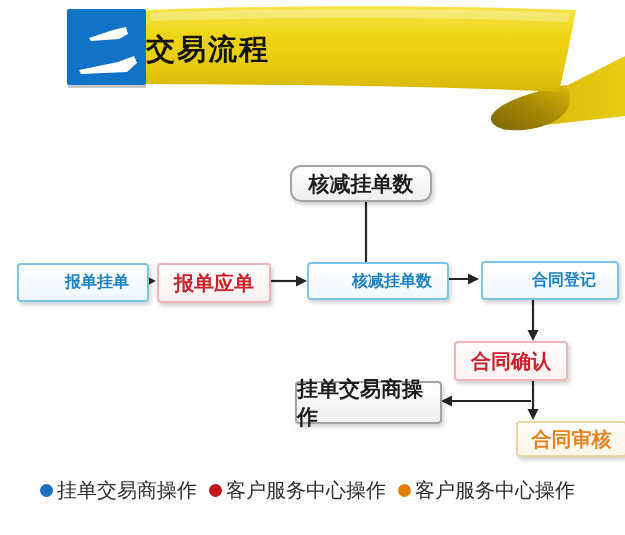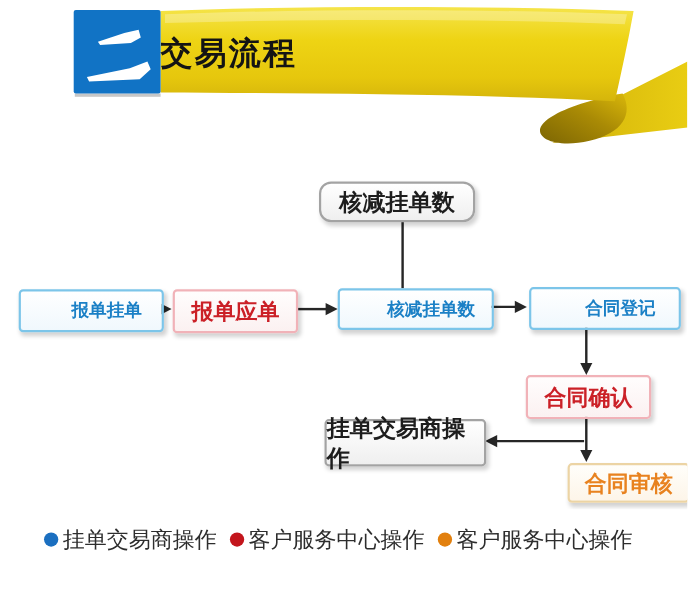--- a/index.html
+++ b/index.html
@@ -117,21 +117,21 @@
   <div class="node gray" style="left:290px;top:165px;width:138px;height:33px;border-radius:11px;">核减挂单数</div>
 
   <div class="node blue" style="left:17px;top:263px;width:100px;height:35px;">报单挂单</div>
 
   <div class="node red" style="left:157px;top:263px;width:110px;height:36px;">报单应单</div>
 
   <div class="node blue" style="left:307px;top:262px;width:110px;height:34px;">核减挂单数</div>
 
   <div class="node blue" style="left:481px;top:261px;width:106px;height:35px;">合同登记</div>
 
-  <div class="node red" style="left:478px;top:341px;width:110px;height:36px;">合同确认</div>
+  <div class="node red" style="left:454px;top:341px;width:110px;height:36px;">合同确认</div>
 
   <div class="node orange" style="left:480px;top:421px;width:107px;height:32px;">合同审核</div>
 
   <div class="node gray" style="left:295px;top:381px;width:143px;height:39px;">挂单交易商操作</div>
 
   <div class="legend">
     <div class="legend-item">
       <span class="legend-dot" style="background: rgb(27, 111, 192);"></span>
       <span>挂单交易商操作</span>
     </div>

